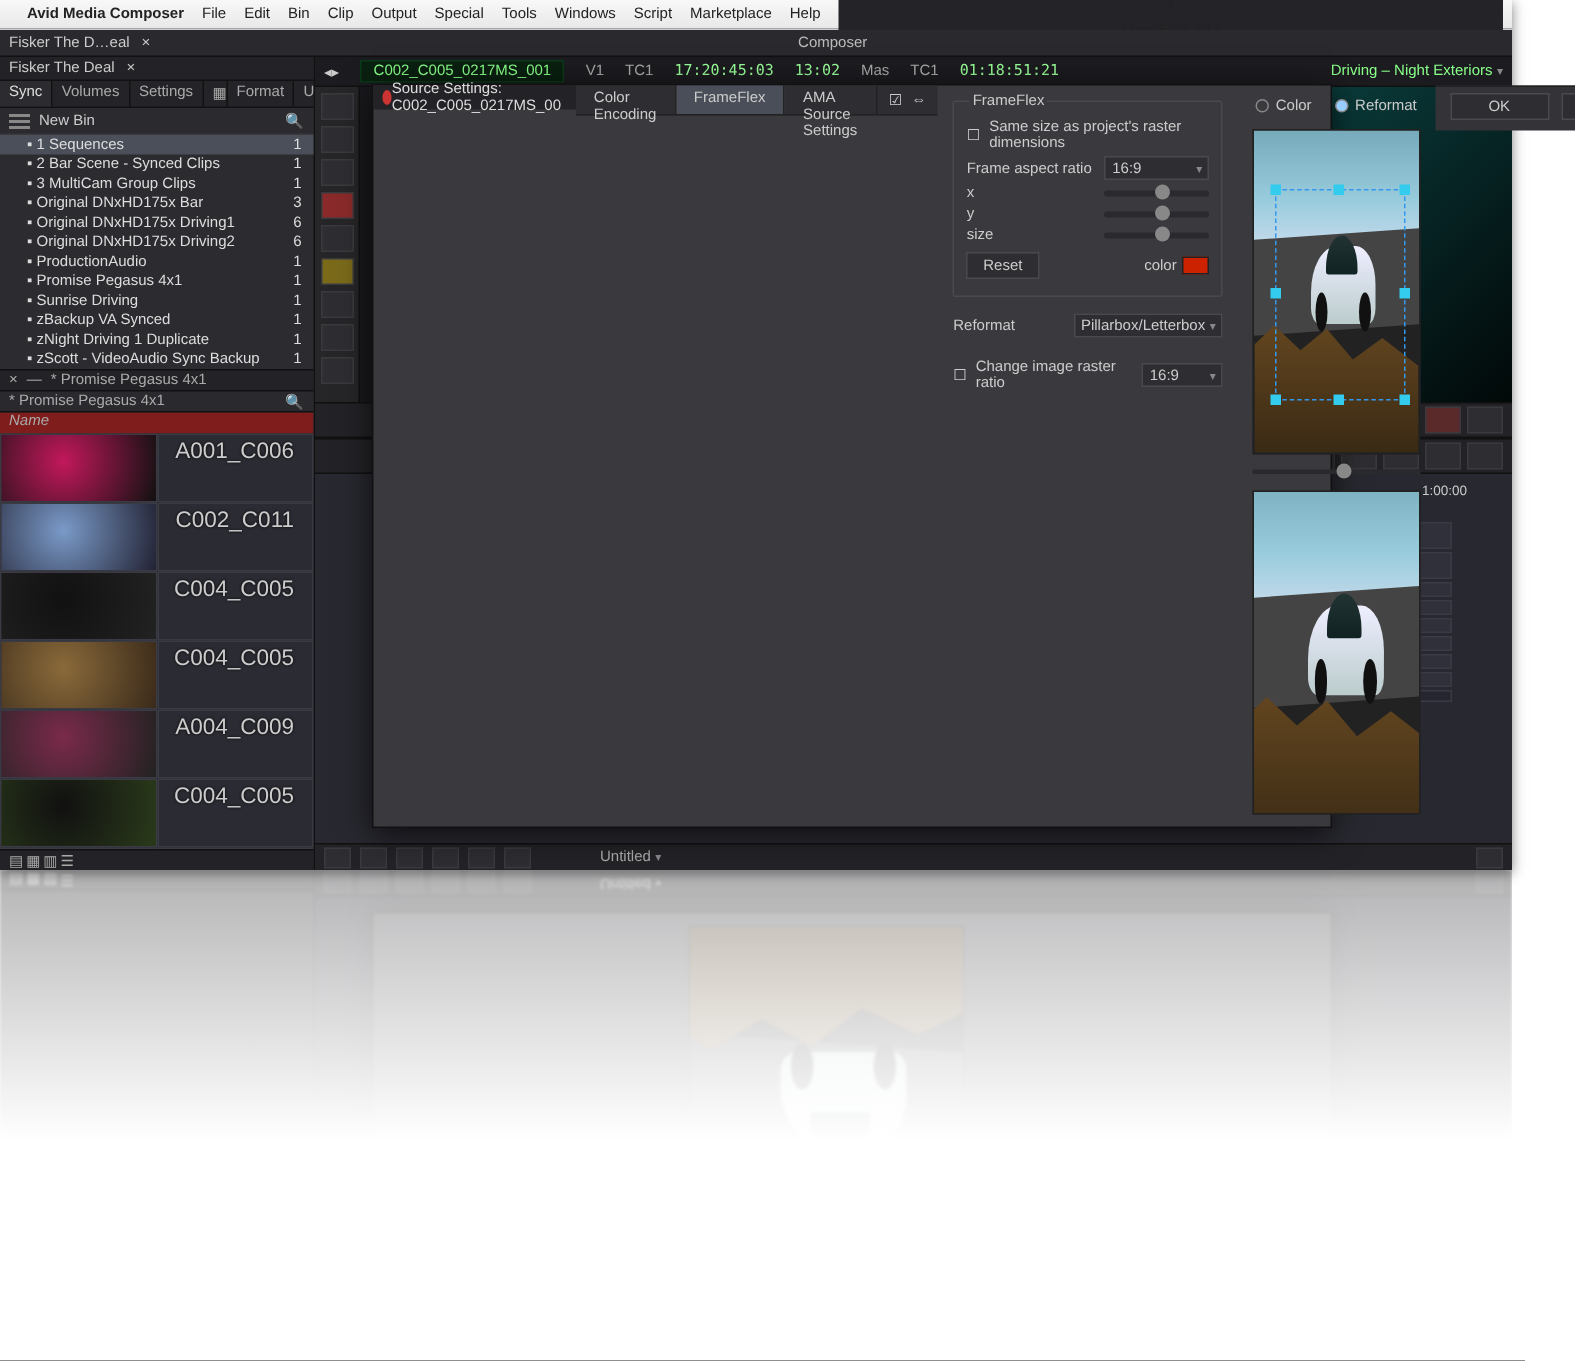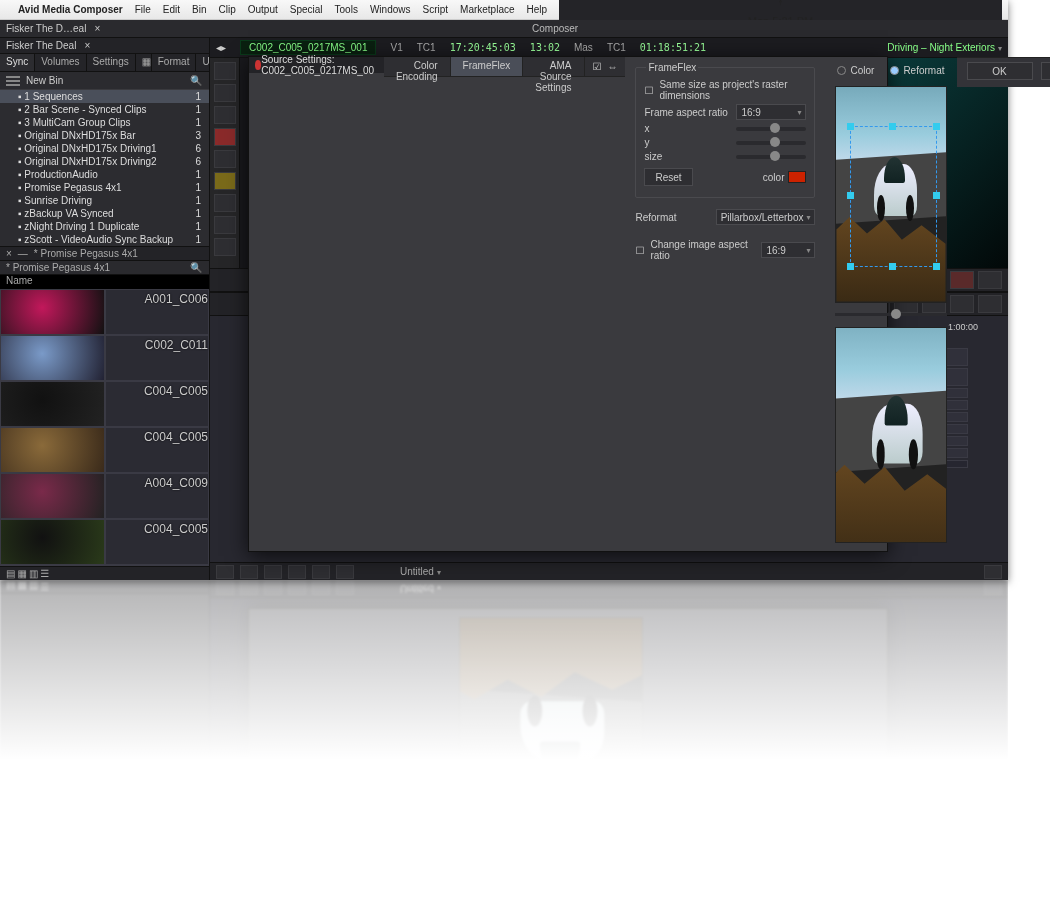--- a/index.html
+++ b/index.html
@@ -20,24 +20,24 @@
 .left .tabrow { display:flex; height:18px; background:#242428; border-bottom:1px solid #111; }
 .left .tabrow .tab { padding:2px 6px; font-size:10px; color:#aaa; border-right:1px solid #111;}
 .left .tabrow .tab.active { background:#2c2c30; color:#ddd;}
 .binhdr { display:flex; align-items:center; height:18px; background:#2b2b2f; border-bottom:1px solid #3a3a3e; padding:0 6px; gap:6px; }
 .binhdr .ham { width:14px; height:10px; background:linear-gradient(#888 2px,transparent 2px,transparent 4px,#888 4px,#888 6px,transparent 6px,transparent 8px,#888 8px);}
 .binlist { flex:0 0 auto; }
 .binrow { display:flex; justify-content:space-between; padding:1px 8px 1px 18px; font-size:10px; color:#ddd;}
 .binrow.sel { background:#4a4f5a;}
 .binftr { height:14px; background:#232327; border-top:1px solid #111; display:flex; align-items:center; padding:0 6px; gap:6px; color:#aaa; font-size:10px;}
 .thumbs { flex:1; overflow:hidden; background:#2a2a2e; border-top:1px solid #111;}
-.thumbhdr { height:14px; background:#000000; color:#aaa; padding:0 6px;}
+.thumbhdr { height:14px; background:#7f1d1d; color:#aaa; padding:0 6px;font-style:italic;}
 .thumbgrid { display:grid; grid-template-columns:1fr 1fr; }
 .thumbcell { height:46px; border:1px solid #3a3a44; background:#2b2b33; position:relative; }
-.thumbcell .tlabel { position:absolute; right:0; top:2px; font-size:12px; color:#ccc; text-shadow:0 0 2px #000;}
+.thumbcell .tlabel { position:absolute; right:12px; top:2px; font-size:15px; color:#ccc; text-shadow:0 0 2px #000;}
 .thumbimg { width:100%; height:100%; }
 
 .right { flex:1; display:flex; flex-direction:column; background:#242428; }
 .clipbar { height:20px; background:#1c1c20; display:flex; align-items:center; gap:14px; padding:0 6px; border-bottom:1px solid #111;}
 .clipbar .cname { background:#0a2010; color:#8f8; padding:1px 8px; border:1px solid #0a3a1a; }
 .clipbar .tc { color:#9f9; font-family:monospace;}
 .clipbar .lbl { color:#aaa;}
 .clipbar .title { margin-left:auto; color:#8f8; }
 .viewers { height:210px; background:#1a1a1e; position:relative; }
 .toolstrip { position:absolute; left:0; top:0; width:30px; bottom:0; background:#262628; display:flex; flex-direction:column; gap:4px; padding:4px; border-right:1px solid #111;}
@@ -51,21 +51,21 @@
 .timeline .seg { height:14px; background:#6a6e78; font-size:8px; padding:1px 2px; color:#222; border:1px solid #555;}
 
 .floor { position:relative; width:1008px; height:300px; overflow:hidden; }
 .floor .refl { position:absolute; top:0; left:0; width:100%; transform:scaleY(-1); opacity:.35; filter:blur(1px);}
 .floor::after { content:""; position:absolute; inset:0; background:linear-gradient(rgba(255,255,255,0) 0%, #fff 60%);}
 
 .dialog { position:absolute; top:56px; left:248px; width:640px; height:496px; background:#3a3a3e; border:1px solid #111; box-shadow:0 4px 20px rgba(0,0,0,.7); display:flex; flex-direction:row;}
 .dialog .titlebar { height:16px; background:#232327; display:flex; align-items:center; padding:0 6px; color:#ddd; font-size:10px;}
 .dialog .closebtn { width:10px; height:10px; border-radius:50%; background:#c33; margin-right:auto;}
 .dialog .dtabs { display:flex; height:20px; background:#2e2e32; border-bottom:1px solid #222;}
-.dialog .dtab { padding:3px 12px; font-size:10px; color:#ccc; border-right:1px solid #222;text-align:right;}
+.dialog .dtab { padding:3px 12px; font-size:10px; color:#ccc; border-right:1px solid #222;}
 .dialog .dtab.active { background:#4a4e58;}
 .dialog .body { flex:1; display:flex; }
 .dialog .form { width:200px; padding:10px; display:flex; flex-direction:column; gap:8px;}
 .fieldset { border:1px solid #4a4a4e; padding:8px; border-radius:2px; }
 .fieldset .legend { font-size:10px; color:#ccc; margin:-14px 0 6px 2px; background:#3a3a3e; padding:0 2px; width:fit-content;}
 .frow { display:flex; align-items:center; gap:6px; margin:3px 0; font-size:10px; color:#ccc;}
 .frow .flabel { width:86px;}
 .frow .sel { flex:1; height:16px; background:#2e2e32; border:1px solid #4a4a4e; padding:1px 4px; font-size:9px; display:flex; align-items:center; justify-content:space-between;}
 .frow .slider { flex:1; height:4px; background:#2a2a2e; position:relative; border-radius:2px;}
 .frow .slider .knob { position:absolute; top:-4px; width:10px; height:10px; border-radius:50%; background:#888;}
@@ -401,21 +401,21 @@
           </div>
         </div>
         <div class="frow">
               <span class="flabel">Reformat</span>
               <div class="sel arrow">
                 <span>Pillarbox/Letterbox</span>
               </div>
             </div>
         <div class="frow">
               <span>☐</span>
-              <span class="flabel" style="width:auto">Change image aspect ratio</span>
+              <span class="flabel" style="width:auto">Change image raster ratio</span>
               <div class="sel arrow" style="width:54px;flex:0 0 auto">
                 <span>16:9</span>
               </div>
             </div>
       </div>
       <div class="previews">
         <div class="radios">
           <div class="r">
                 <div class="dot"></div>
                 <span>Color</span>

